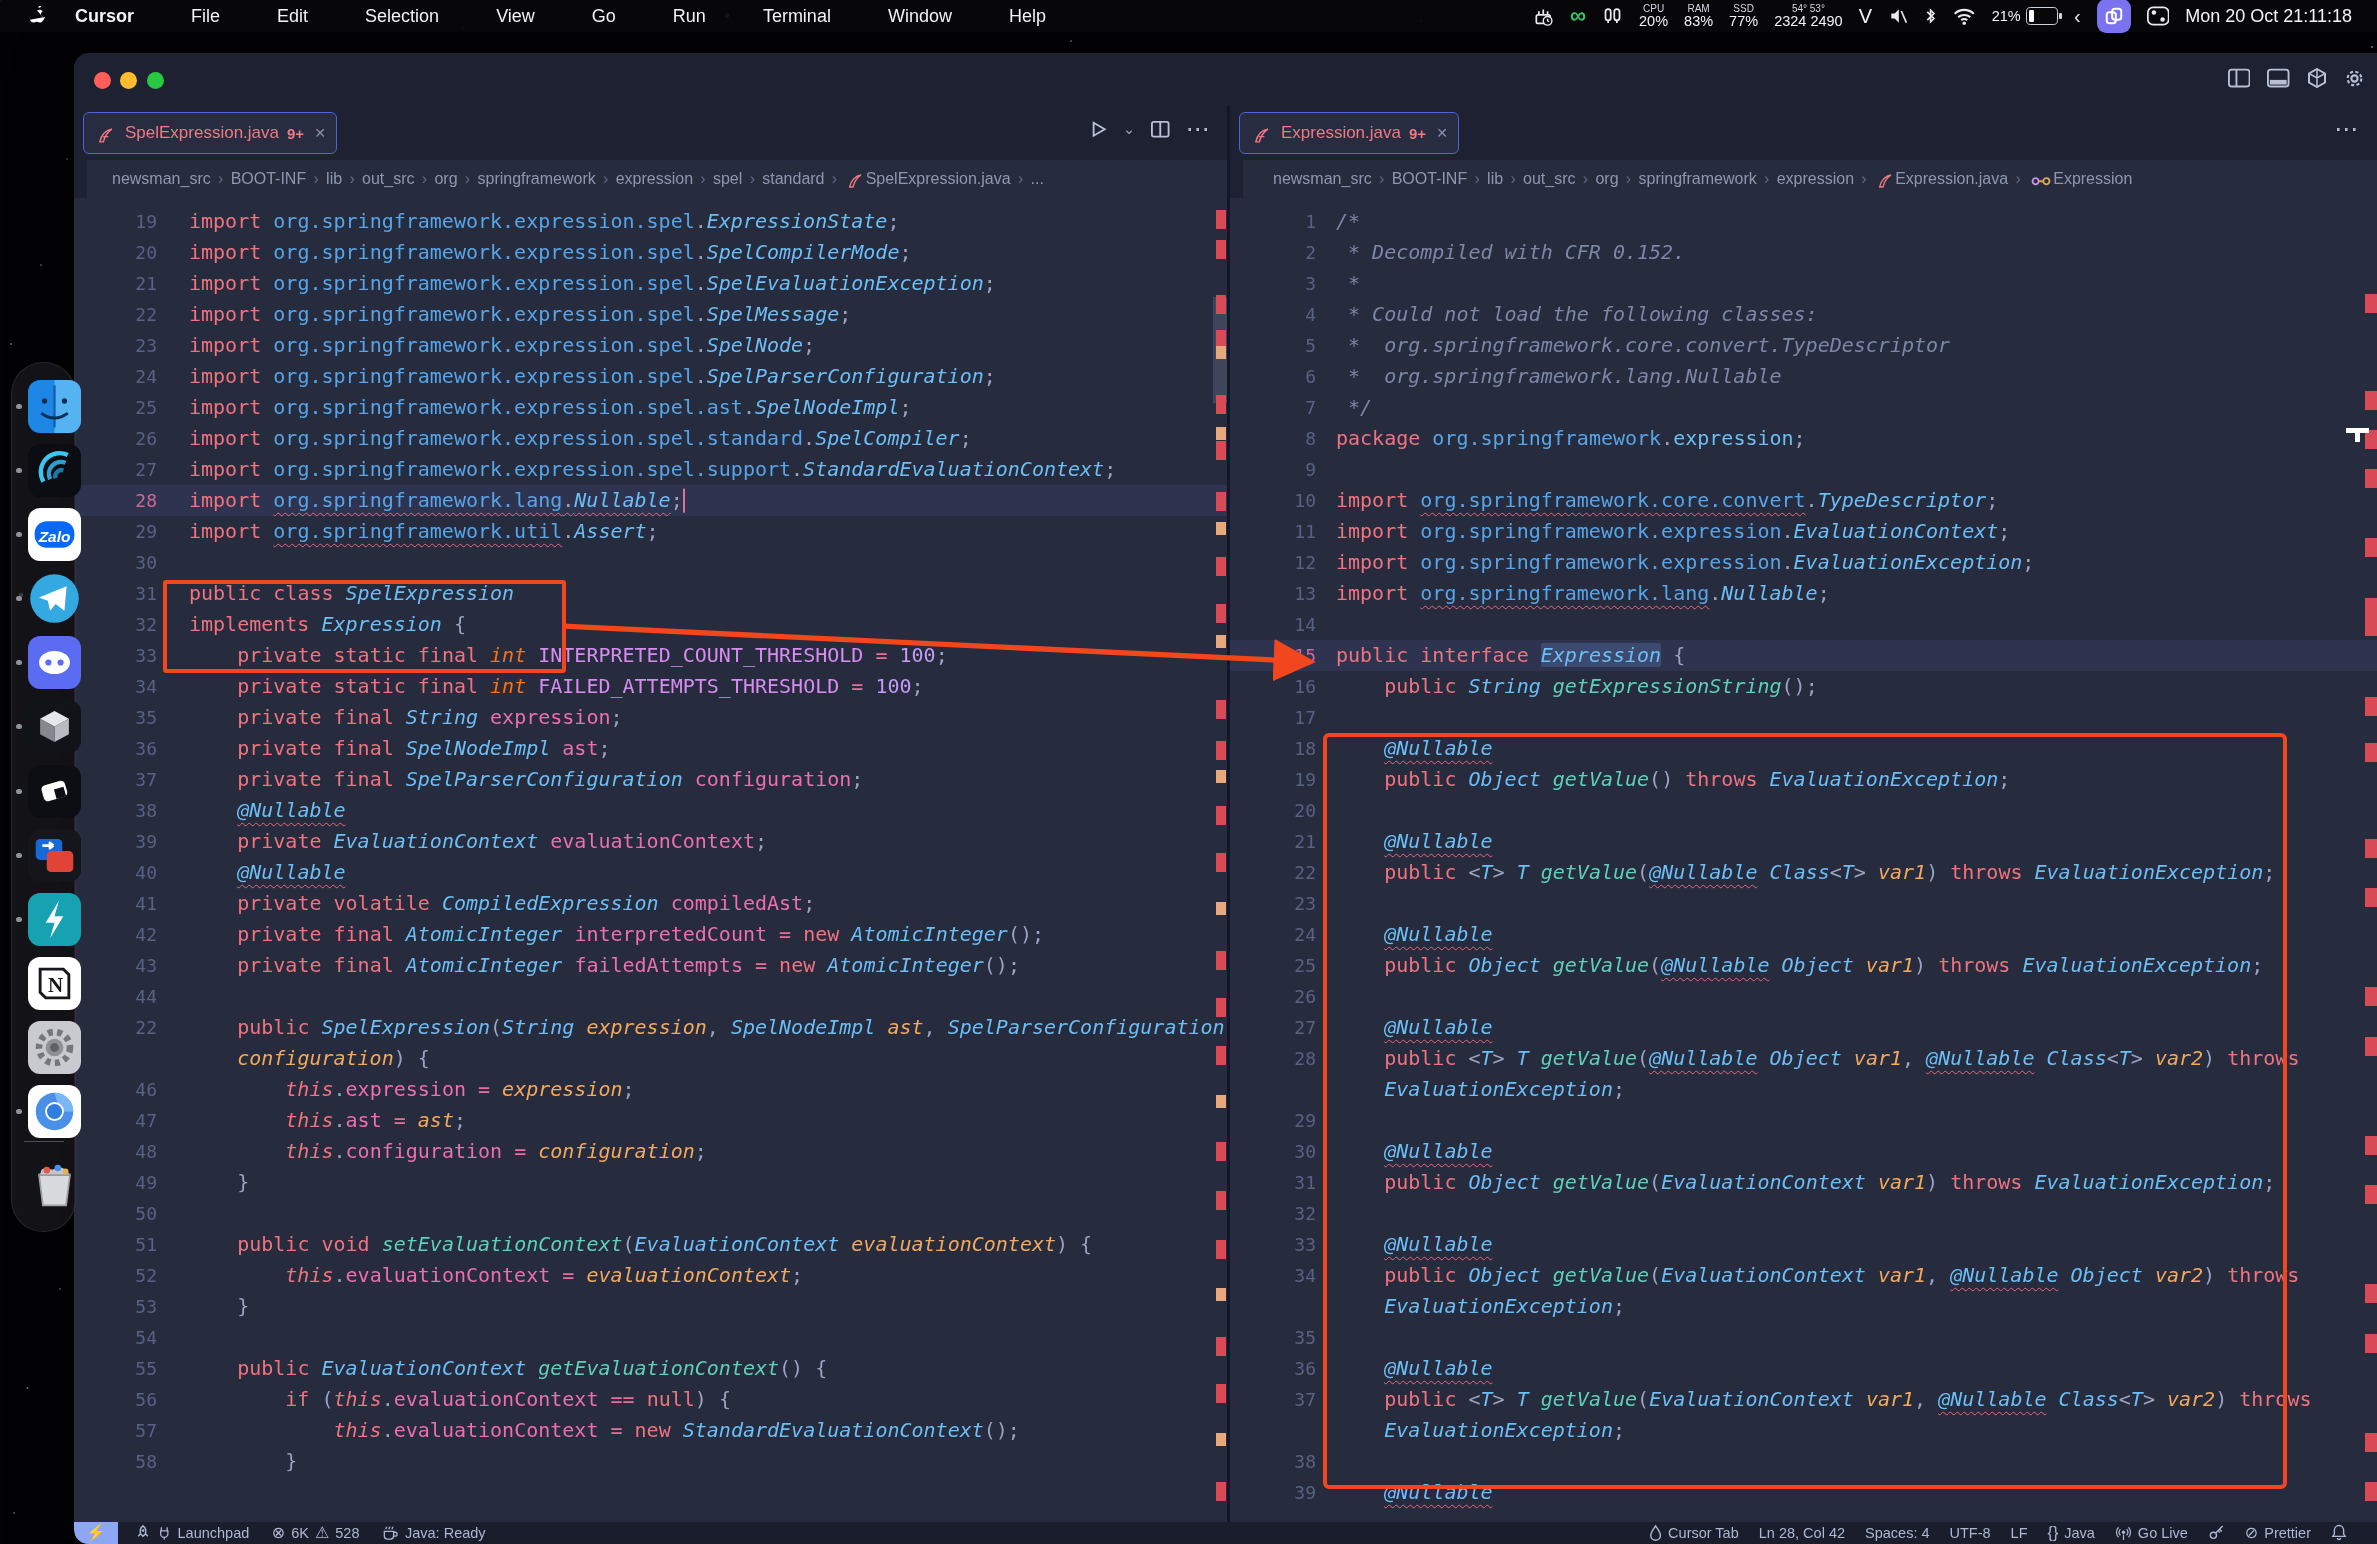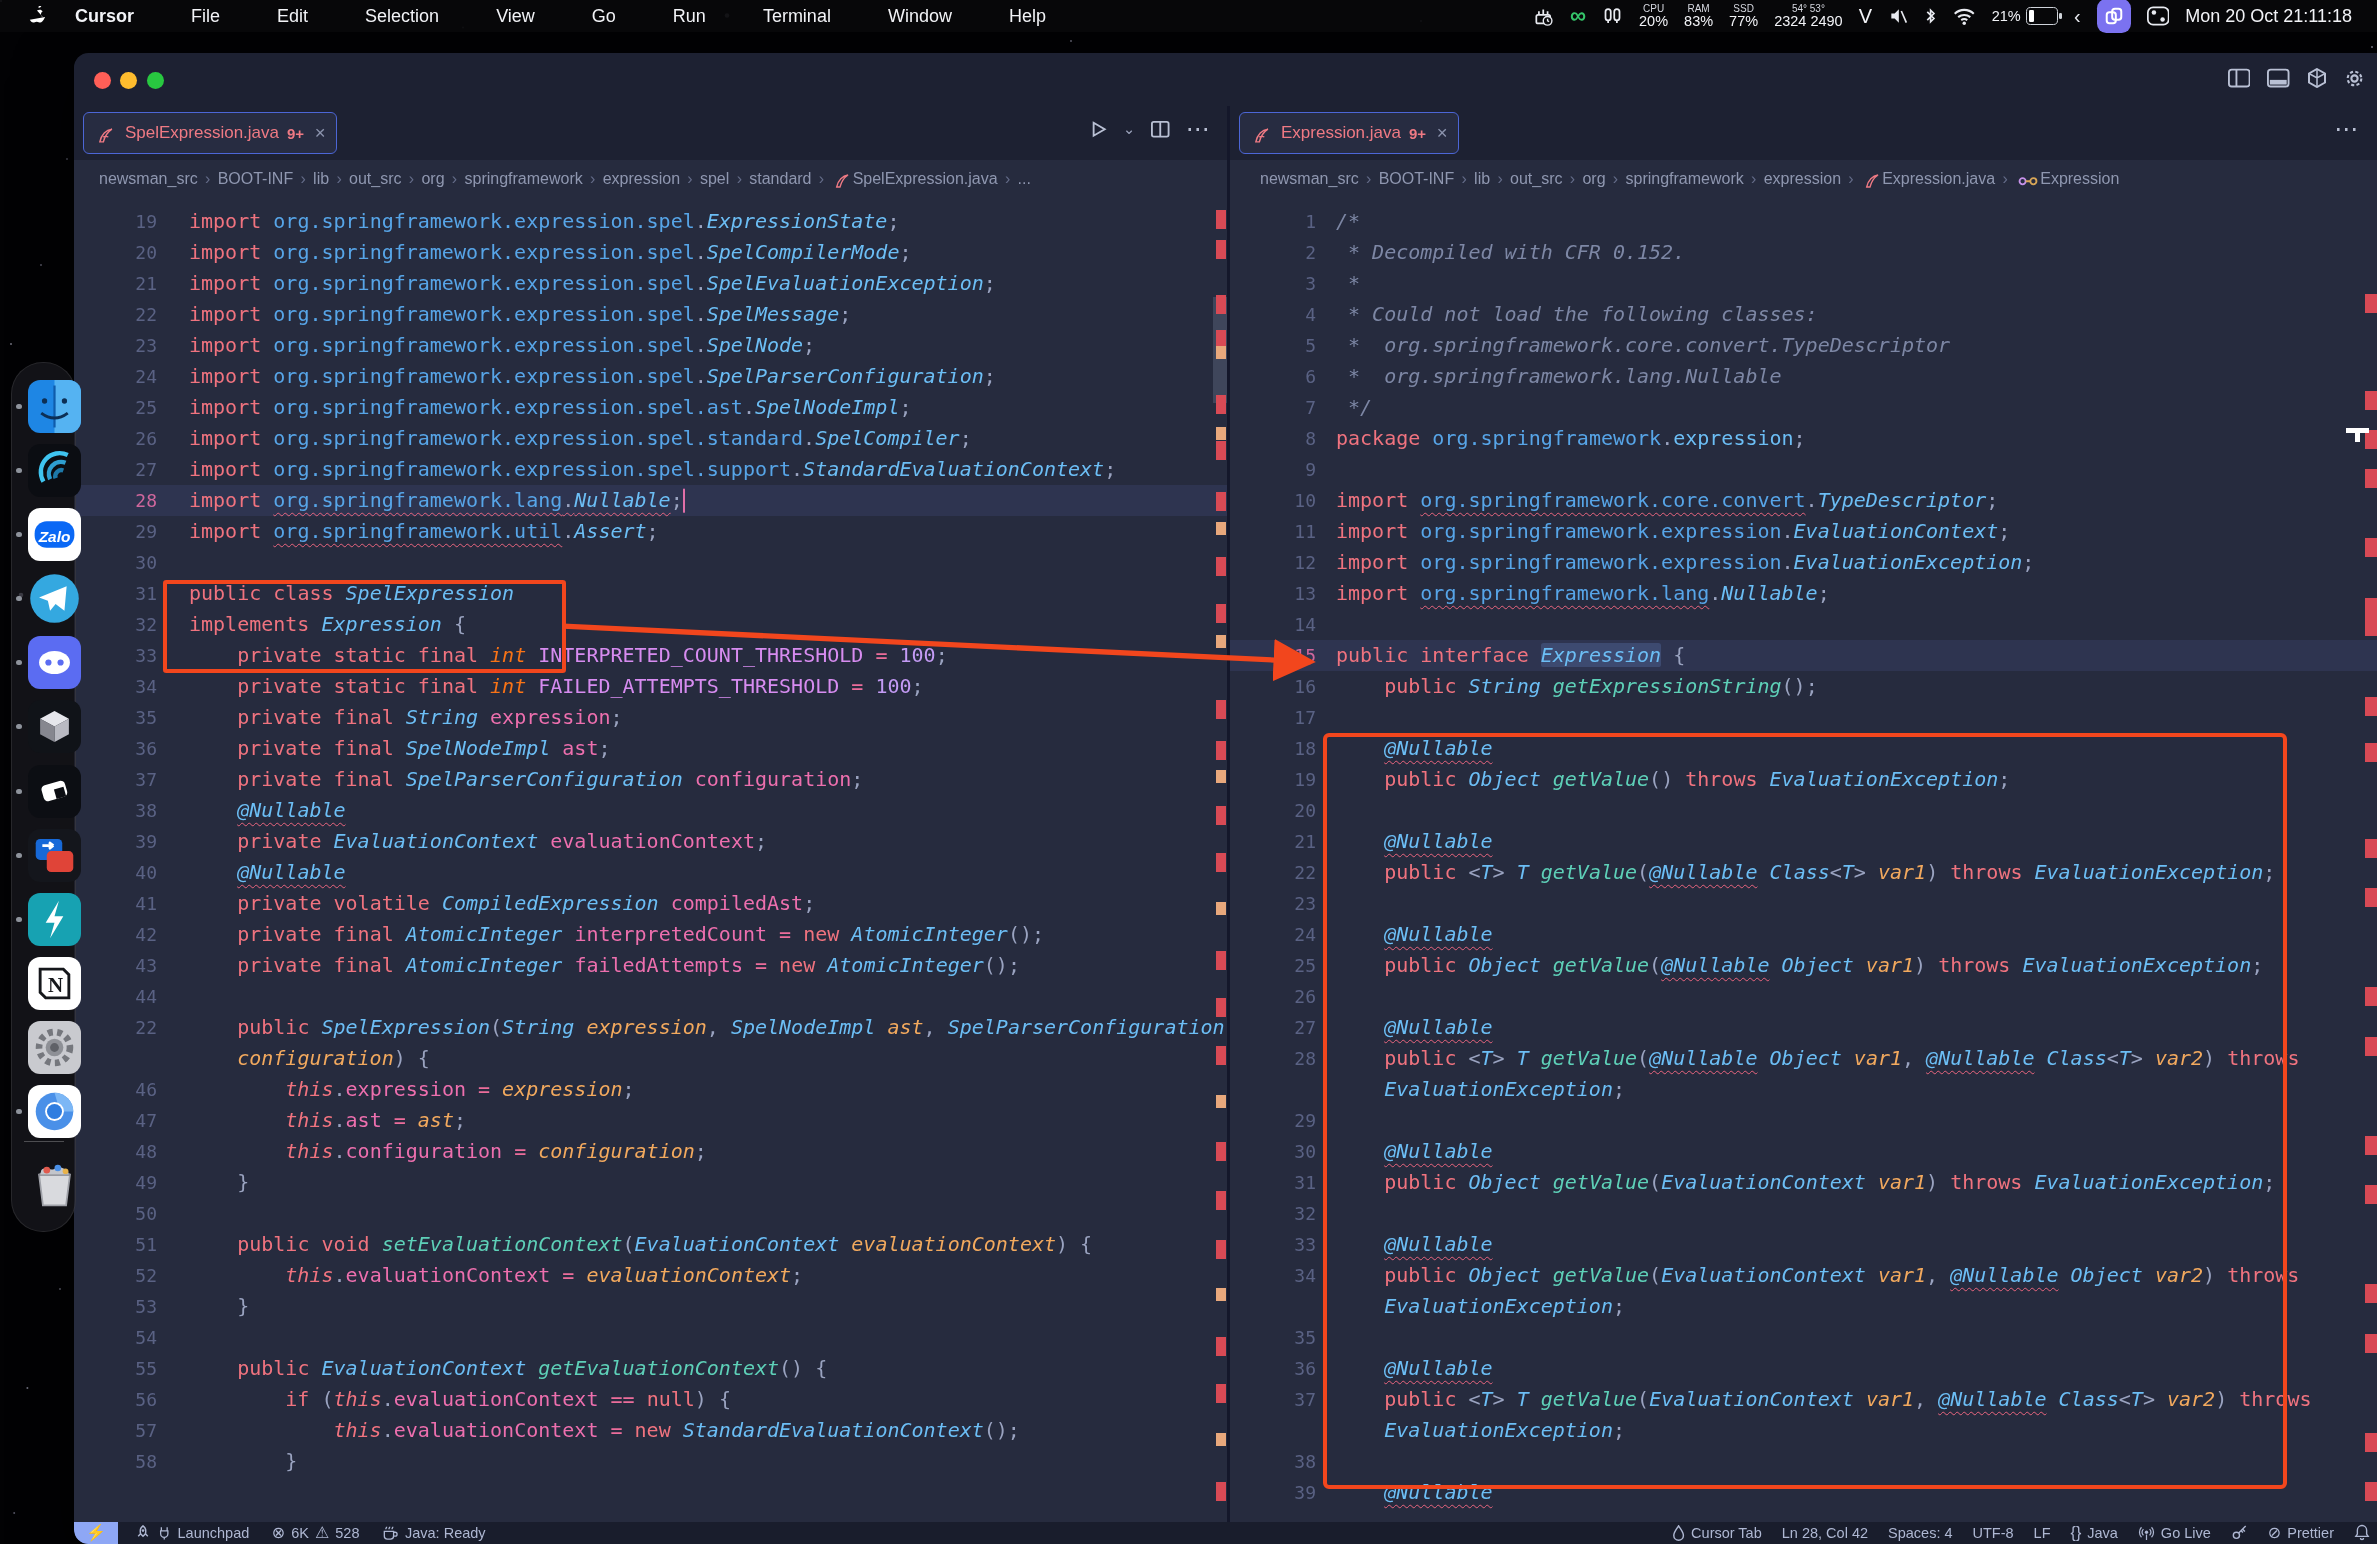--- a/index.html
+++ b/index.html
@@ -54,21 +54,21 @@
   .tab .tbadge{color:#ef7a84;font-size:15px;font-weight:bold;}
   .tab .tclose{color:#8b93ad;font-size:18.5px;margin-left:2.6px;}
   .grp-actions{position:absolute;top:9.2px;display:flex;align-items:center;gap:16px;color:#b9c0d4;}
   .grp-actions.L{right:16px;} .grp-actions.R{right:18.5px;}
   .dots{font-size:24px;letter-spacing:1.3px;color:#b9c0d4;}
   .chevd{font-size:14.5px;color:#9aa2ba;}
   
   .pane{position:absolute;top:107px;height:1362px;overflow:hidden;}
   .pane.L{left:0;width:1153px;} .pane.R{left:1156px;width:1148px;}
   .divider{position:absolute;left:1153px;top:53px;bottom:22.5px;width:2.6px;background:#14172a;}
-  .crumbs{position:absolute;left:0;right:0;top:0;height:38px;background:#262b3e;display:flex;align-items:center;
+  .crumbs{position:absolute;left:13px;right:0;top:0;height:38px;background:#262b3e;display:flex;align-items:center;
     padding-left:25px;font-size:16px;color:#8f97b0;white-space:nowrap;overflow:hidden;}
   .pane.R .crumbs{padding-left:30px;}
   .bcsep{color:#636b88;margin:0 7.3px;font-size:16px;}
   .bc{color:#8f97b0;}
   .bcicon{display:inline-flex;margin:0 2.6px;transform:translateY(2px);}
   .editor{position:absolute;left:0;right:0;top:38px;bottom:0;background:#262b3e;overflow:hidden;}
   .code{position:absolute;left:0;top:8px;right:0;}
   .row{display:flex;height:31px;line-height:31px;}
   .row.cur{background:#2e3450;}
   .gut{flex:0 0 83px;text-align:right;color:#5a6284;font-family:"DejaVu Sans Mono",monospace;font-size:18px;}
@@ -99,21 +99,21 @@
   .anno{position:absolute;border:4.6px solid #f2461d;pointer-events:none;z-index:30;}
   .anno.b1{left:89px;top:527px;width:395px;height:85px;border-radius:3.3px;}
   .anno.b2{left:1249px;top:680px;width:956px;height:748px;border-radius:6px;}
   .arrowsvg{position:absolute;left:0;top:0;width:2304px;height:1491px;pointer-events:none;z-index:31;}
   
   .statusbar{position:absolute;left:0;right:0;bottom:0;height:22.5px;background:#191d2c;display:flex;
     align-items:center;color:#aeb7d2;font-size:14.5px;z-index:20;}
   .remote{width:44px;height:22.5px;background:#8ea7f5;color:#1c2030;display:flex;align-items:center;
     justify-content:center;font-size:16px;border-radius:0 0 0 13.2px;font-weight:bold;}
   .sb-left{display:flex;align-items:center;gap:22.5px;padding-left:17px;}
-  .sb-right{margin-left:auto;display:flex;align-items:center;gap:20px;padding-right:8px;}
+  .sb-right{margin-left:auto;display:flex;align-items:center;gap:20px;padding-right:31px;}
   .sb-item{display:flex;align-items:center;gap:6px;white-space:nowrap;}
   .sb-item svg{display:block;}
   .sym{font-size:16px;}
 </style>
 </head>
 <body>
 
 <div class="stars"></div>
 
 <div class="menubar">

